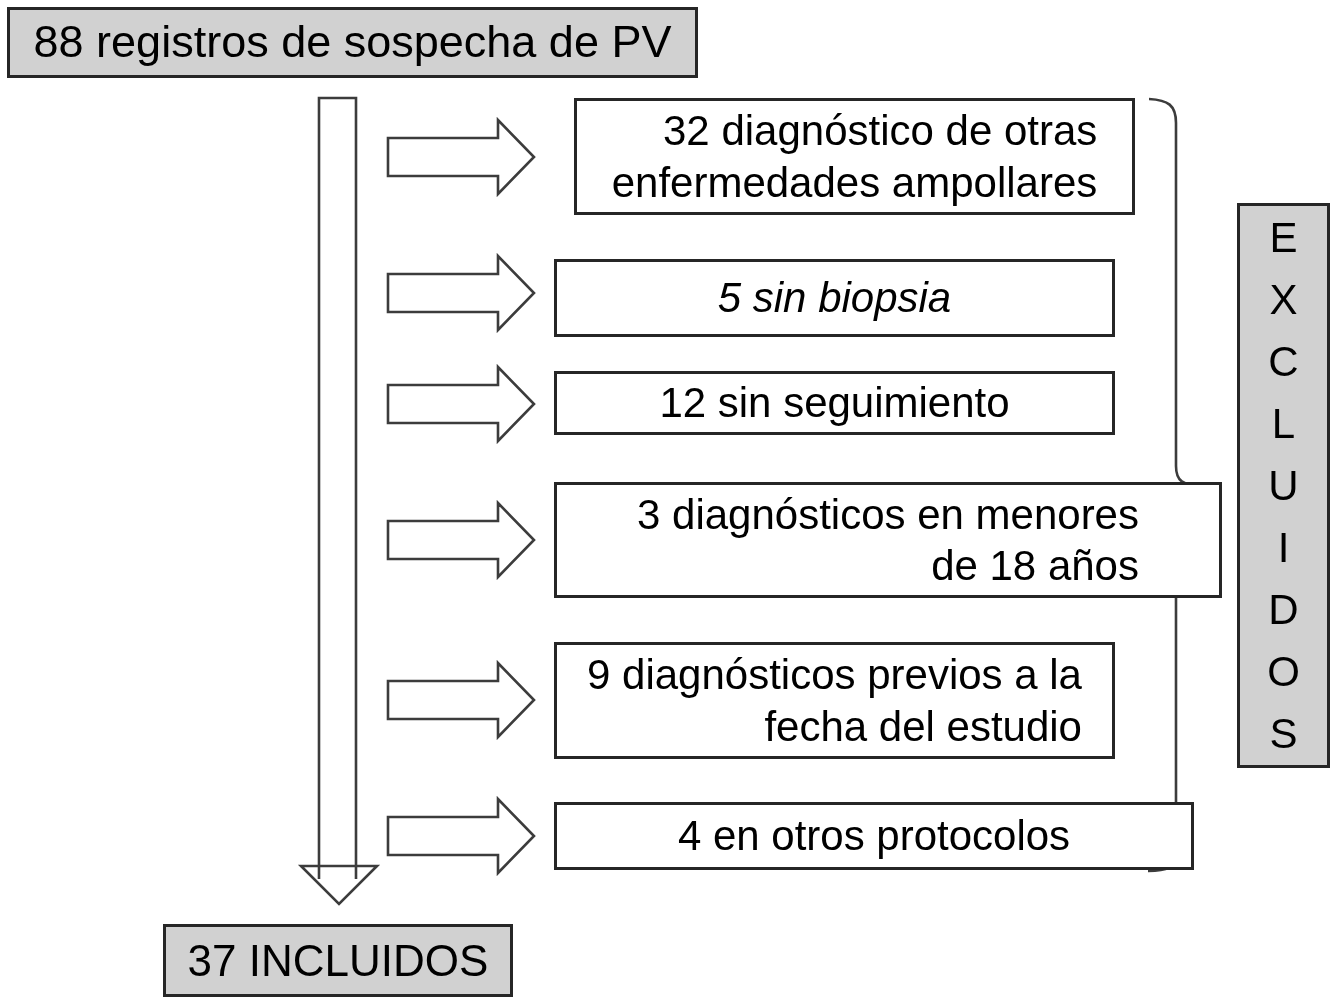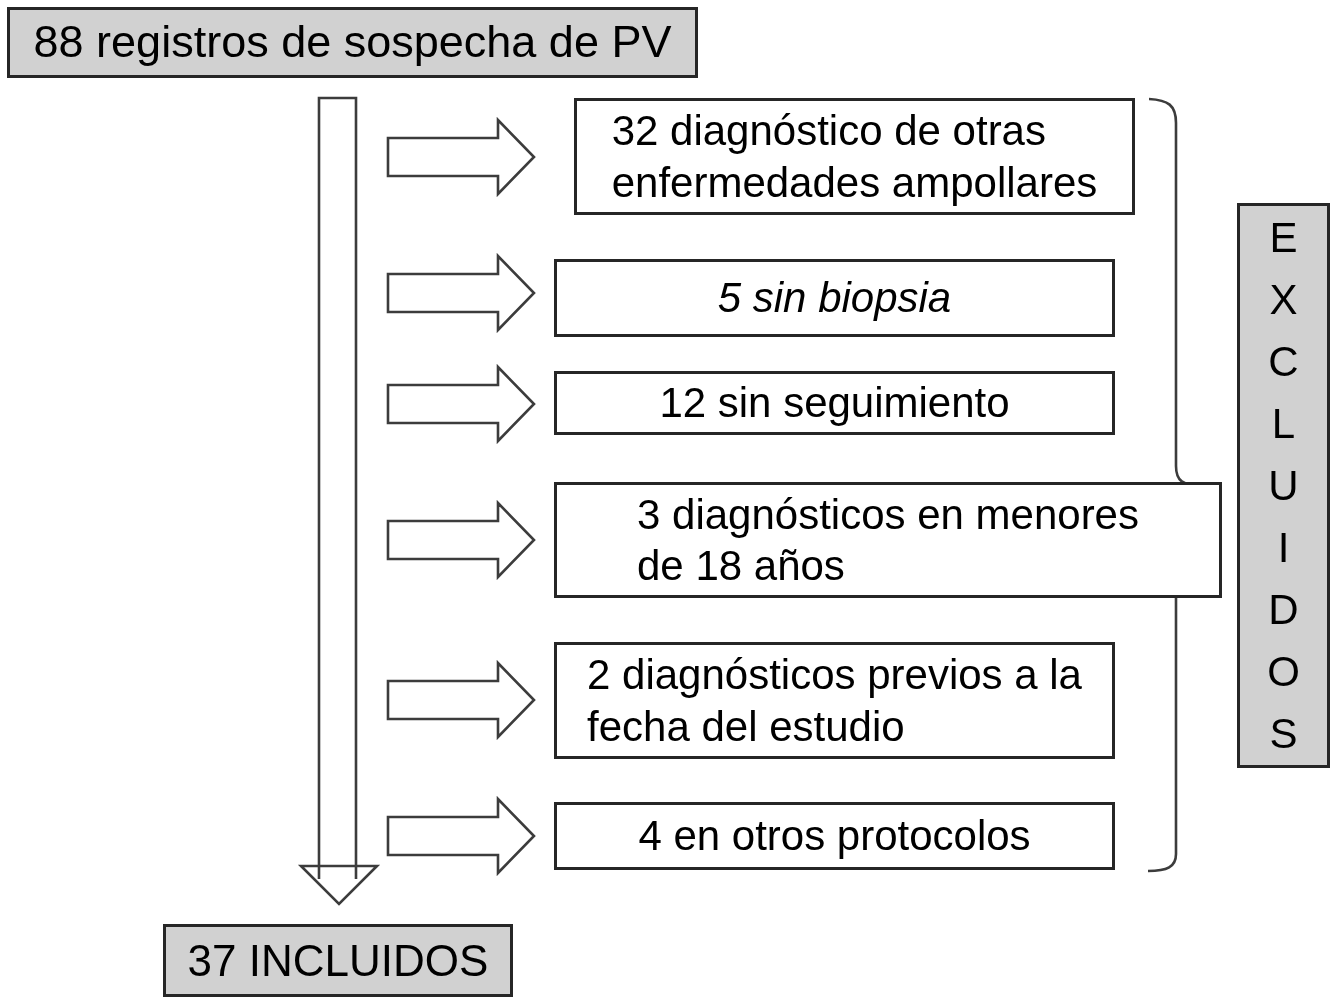--- a/index.html
+++ b/index.html
@@ -15,21 +15,21 @@
     width:1333px;height:1003px;
     background:var(--bg);
     font-family:"Liberation Sans", sans-serif;
     color:var(--text);
     overflow:hidden;
   }
   .box{
     position:absolute;
     box-sizing:border-box;
     display:flex;align-items:center;justify-content:center;
-    text-align:left;
+    text-align:right;
     white-space:pre-line;
     line-height:1.22;
   }
   .gray-box{
     background:var(--gray-fill);
     border:3px solid var(--box-border);
   }
   .white-box{
     background:var(--bg);
     border:3px solid var(--box-border);
@@ -52,21 +52,21 @@
     display:flex;flex-direction:column;
     align-items:center;justify-content:center;
     gap:20px;
     font-size:42px;line-height:1;
   }
   .b1{left:554px;top:98px;width:561px;height:117px;margin-left:20px;}
   .b2{left:554px;top:259px;width:561px;height:78px;font-style:italic;}
   .b3{left:554px;top:371px;width:561px;height:64px;}
   .b4{left:554px;top:482px;width:668px;height:116px;}
   .b5{left:554px;top:642px;width:561px;height:117px;}
-  .b6{left:554px;top:802px;width:561px;height:68px;}
+  .b6{left:554px;top:802px;width:640px;height:68px;}
   svg.overlay{
     position:absolute;left:0;top:0;width:1333px;height:1003px;
   }
   svg.overlay *{
     fill:none;
     stroke:var(--arrow-stroke);
     stroke-width:2.6;
   }
 </style>
 </head>
@@ -93,21 +93,21 @@
              C1181,489 1176,495 1176,508
              L1176,854 C1176,867 1167,871 1148,871"></path>
   </svg>
 
   <div class="box white-box b1">32 diagnóstico de otras
 enfermedades ampollares</div>
   <div class="box white-box b2">5 sin biopsia</div>
   <div class="box white-box b3">12 sin seguimiento</div>
   <div class="box white-box b4">3 diagnósticos en menores
 de 18 años</div>
-  <div class="box white-box b5">2 diagnósticos previos a la
+  <div class="box white-box b5">9 diagnósticos previos a la
 fecha del estudio</div>
   <div class="box white-box b6">4 en otros protocolos</div>
 
   <div class="excluded-box">
       <span>E</span>
       <span>X</span>
       <span>C</span>
       <span>L</span>
       <span>U</span>
       <span>I</span>

